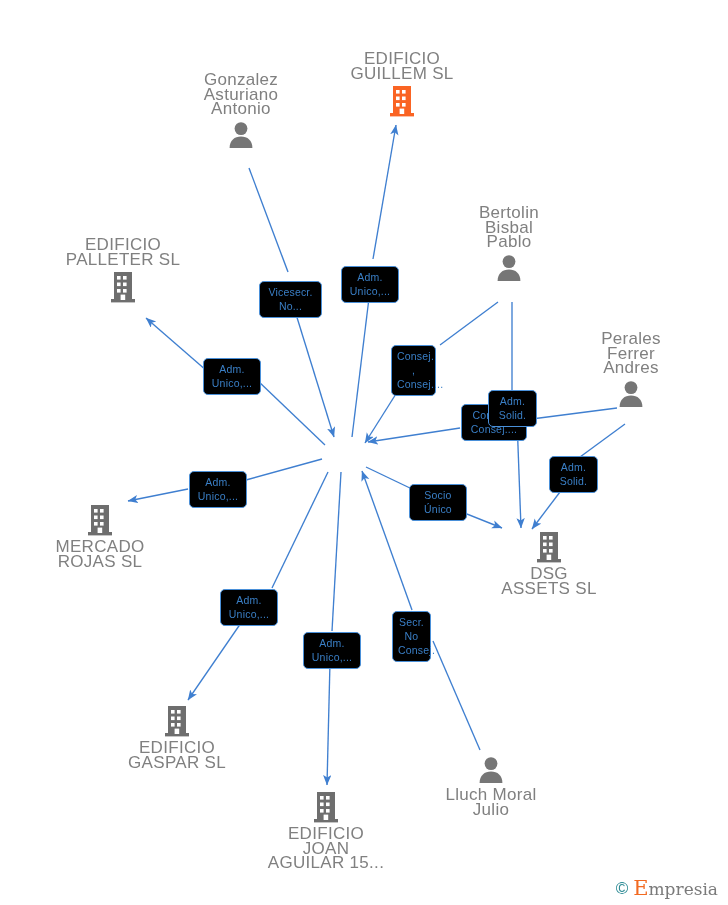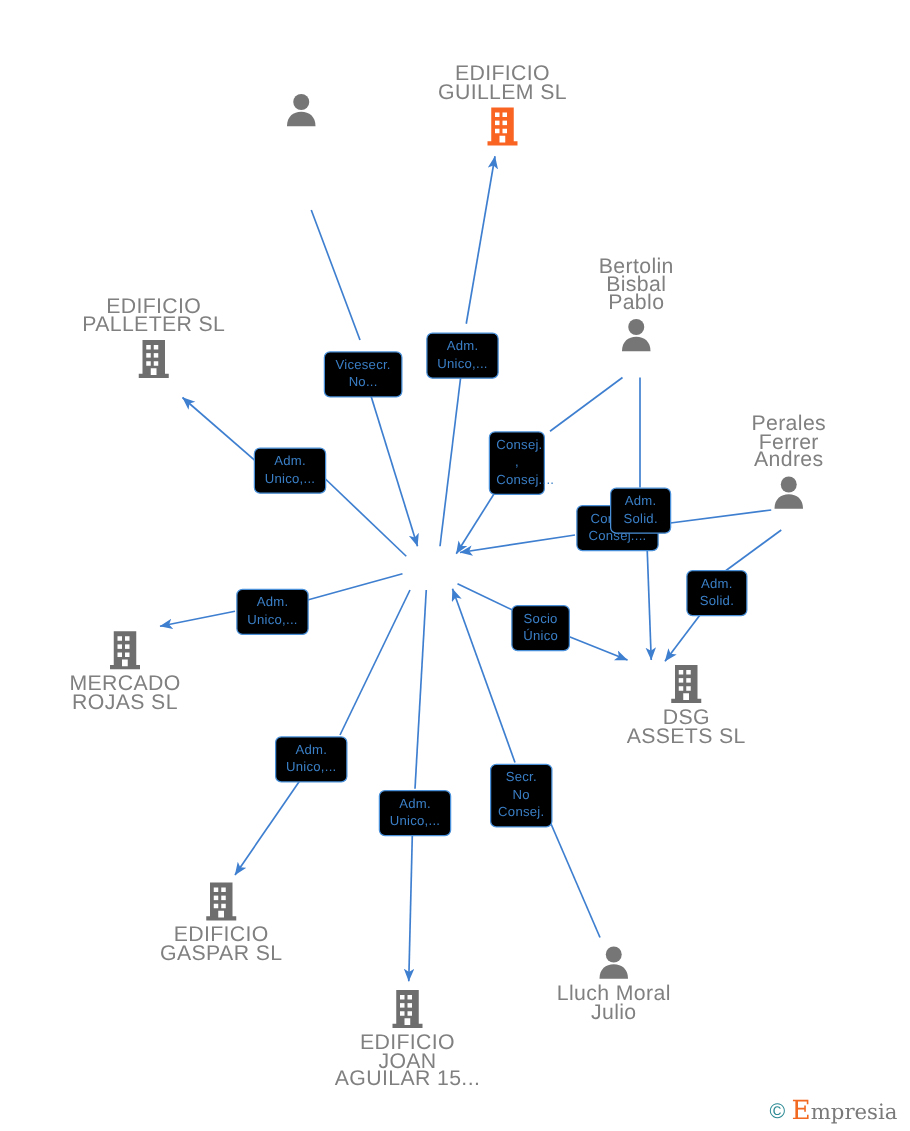--- a/index.html
+++ b/index.html
@@ -149,20 +149,23 @@
         <rect x="8" y="12.5" width="3.6" height="3.6" fill="#ffffff"></rect>
         <rect x="14" y="12.5" width="3.6" height="3.6" fill="#ffffff"></rect>
         <rect x="8" y="19" width="3.6" height="3.6" fill="#ffffff"></rect>
         <rect x="14" y="19" width="3.6" height="3.6" fill="#ffffff"></rect>
         <rect x="11.6" y="24.6" width="4.6" height="5.4" fill="#ffffff"></rect>
       </svg>
     </span>
   </div>
 
   <div class="node label-top" style="left:241px; top:73px;">
+    <span class="node-label">Gonzalez
+Asturiano
+Antonio</span>
     <span class="node-icon">
       <svg width="30" height="30" viewBox="0 0 30 30" xmlns="http://www.w3.org/2000/svg">
         <circle cx="15" cy="8.6" r="6.4" fill="#767676"></circle>
         <path d="M3.6,28 C3.6,20.2 8.6,16.4 15,16.4 C21.4,16.4 26.4,20.2 26.4,28 Z" fill="#767676"></path>
       </svg>
     </span>
   </div>
 
   <div class="node label-top" style="left:509px; top:206px;">
     <span class="node-label">Bertolin
@@ -308,30 +311,30 @@
 
   <div class="edge-label" style="left:488px; top:390px; width:49px;">Adm.
 Solid.</div>
 
   <div class="edge-label" style="left:549px; top:456px; width:49px;">Adm.
 Solid.</div>
 
   <div class="edge-label" style="left:189px; top:471px; width:58px;">Adm.
 Unico,...</div>
 
-  <div class="edge-label" style="left:409px; top:484px; width:47px;">Socio
+  <div class="edge-label" style="left:409px; top:484px; width:58px;">Socio
 Único</div>
 
   <div class="edge-label" style="left:220px; top:589px; width:58px;">Adm.
 Unico,...</div>
 
   <div class="edge-label" style="left:303px; top:632px; width:58px;">Adm.
 Unico,...</div>
 
-  <div class="edge-label" style="left:392px; top:611px; width:50px;">Secr.  No
+  <div class="edge-label" style="left:392px; top:611px; width:39px;">Secr.  No
 Consej.</div>
 
   <div class="watermark">
     <span class="wm-c">©</span>
     <span class="wm-text"><span class="wm-e">E</span><span>mpresia</span></span>
   </div>
 
 </div>
 
 </body></html>

